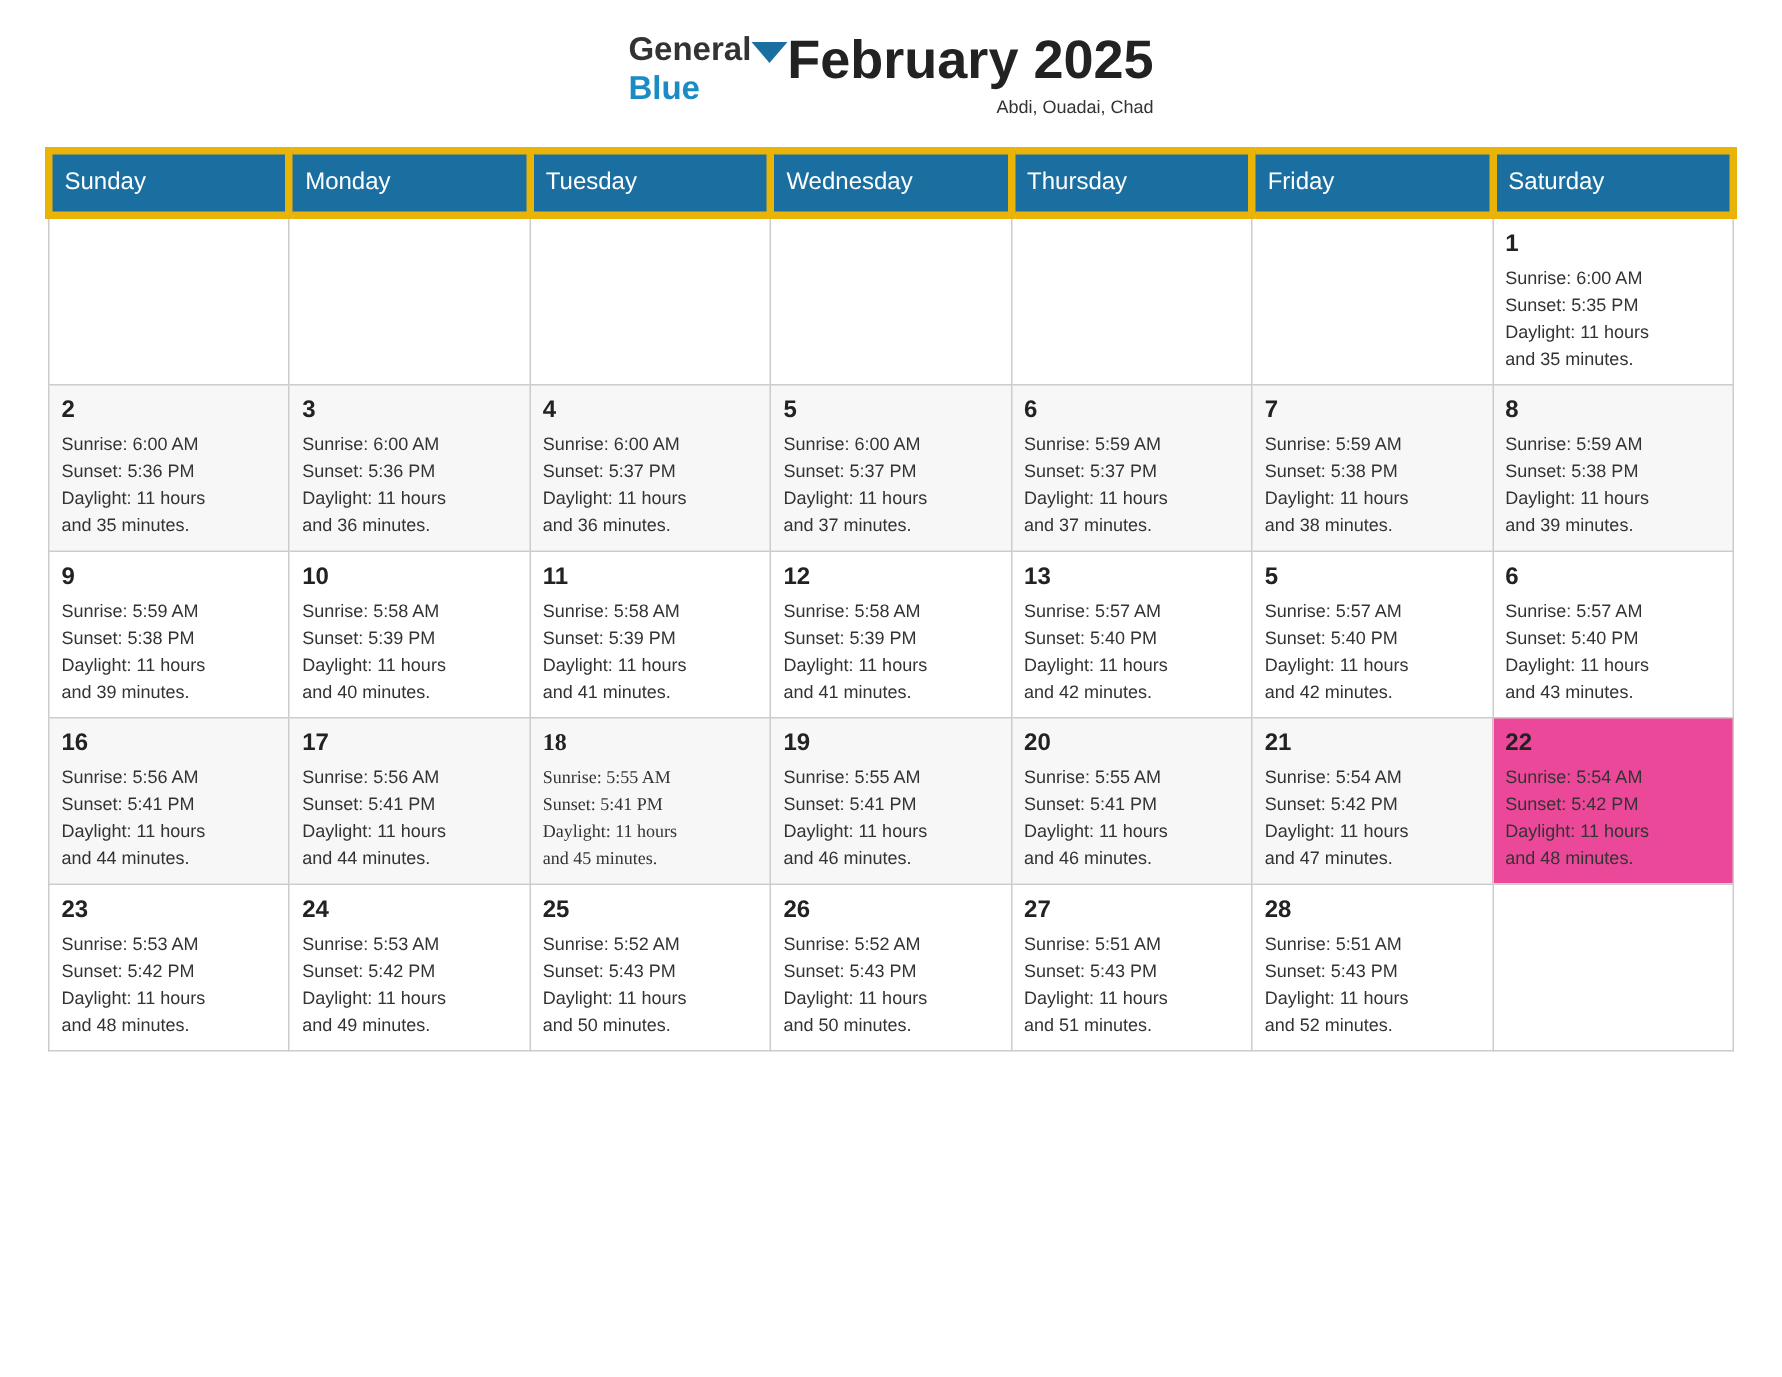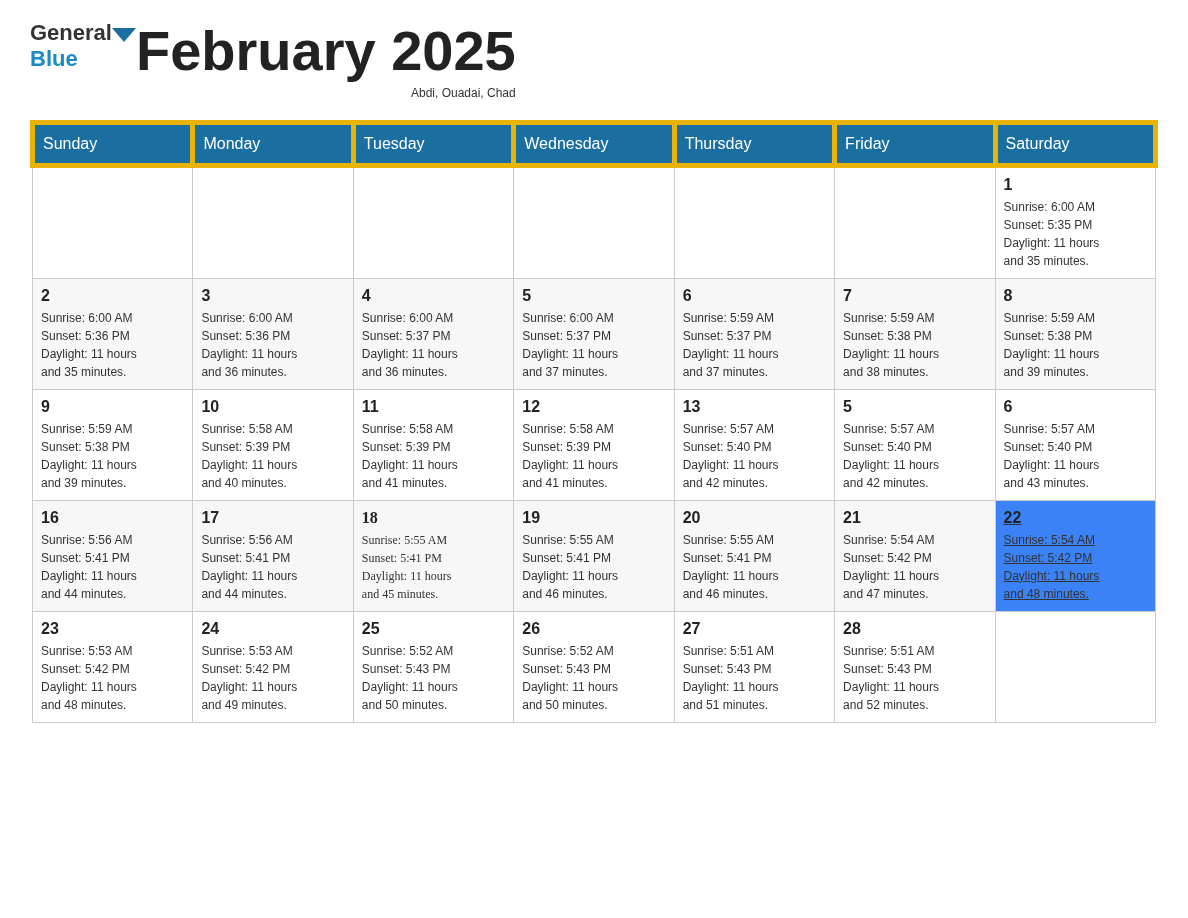--- a/index.html
+++ b/index.html
@@ -5,21 +5,21 @@
     * { margin: 0; padding: 0; box-sizing: border-box; }
     body {
       font-family: Arial, sans-serif;
       background: #fff;
       width: 1188px;
       min-height: 918px;
       padding: 20px 30px;
     }
     .header {
       display: flex;
-      justify-content: flex-start;
+      justify-content: center;
       align-items: flex-start;
       margin-bottom: 20px;
     }
     .logo {
       display: flex;
       align-items: center;
       gap: 4px;
     }
     .logo-text-general {
       font-size: 22px;
@@ -44,21 +44,21 @@
       flex-direction: column;
     }
     .logo-top {
       display: flex;
       align-items: center;
     }
     .title-block {
       text-align: right;
     }
     .calendar-title {
-      font-size: 56px;
+      font-size: 36px;
       font-weight: bold;
       color: #222;
       line-height: 1.1;
     }
     .calendar-subtitle {
       font-size: 12px;
       color: #333;
       margin-top: 4px;
     }
     .calendar {
@@ -288,21 +288,21 @@
 Daylight: 11 hours
 and 46 minutes.</div>
         </td>
         <td style="background-color: rgb(247, 247, 247);">
           <span class="day-number">21</span>
           <div class="day-info" style="white-space: pre-line;">Sunrise: 5:54 AM
 Sunset: 5:42 PM
 Daylight: 11 hours
 and 47 minutes.</div>
         </td>
-        <td style="background-color: #3b82f6; text-decoration: underline;">
+        <td style="background-color: #ec4899;">
           <span class="day-number">22</span>
           <div class="day-info" style="white-space: pre-line;">Sunrise: 5:54 AM
 Sunset: 5:42 PM
 Daylight: 11 hours
 and 48 minutes.</div>
         </td>
       </tr>
       <tr>
         <td>
           <span class="day-number">23</span>

